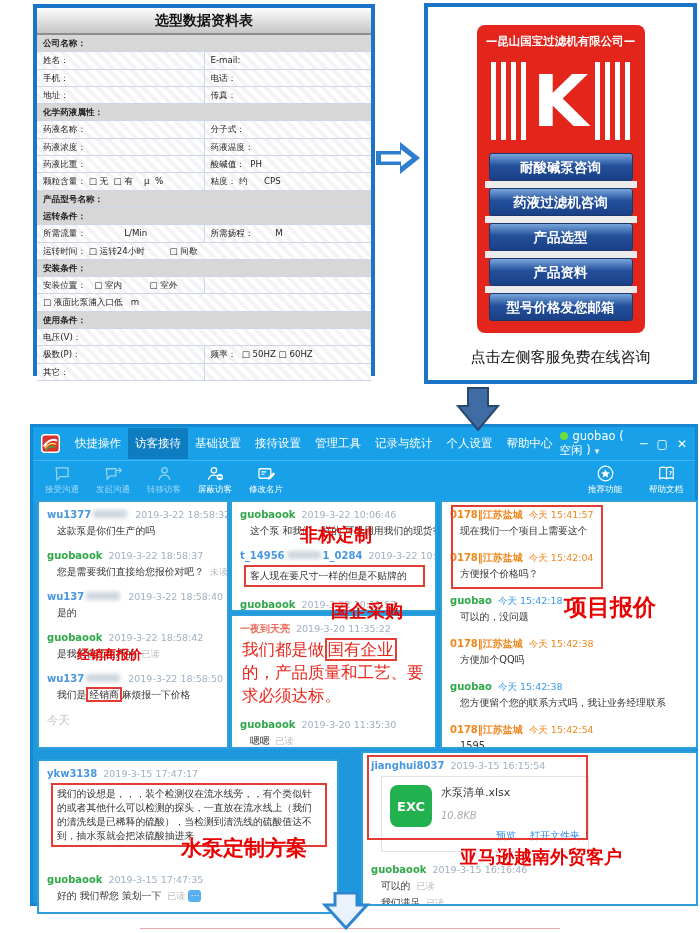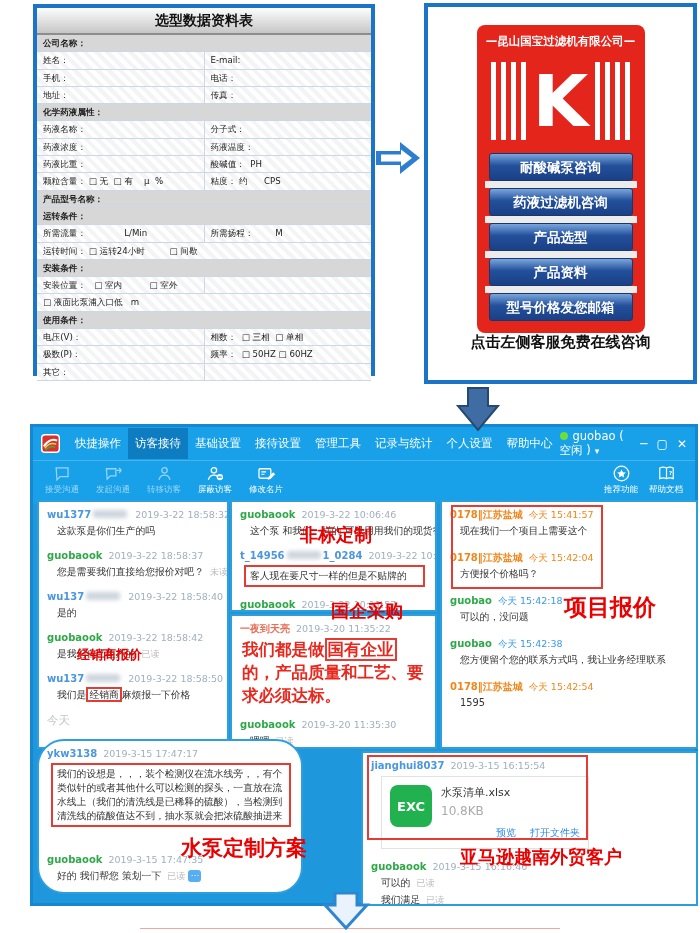--- a/index.html
+++ b/index.html
@@ -31,21 +31,21 @@
     padding:9px 7px 12px;box-sizing:border-box;}
   .promo-head{color:#fff;font-size:11.5px;font-weight:bold;text-align:center;white-space:nowrap;}
   .promo-logo{display:flex;justify-content:center;align-items:center;height:92px;margin:6px 0 6px;}
   .bars{display:flex;gap:5px;}
   .bar{width:5px;height:78px;background:#fff;}
   .k-letter{font-size:72px;font-weight:900;color:#fff;line-height:78px;margin:0 7px;}
   .strip{height:7px;background:#ececec;margin:0 1px;}
   .promo-btn{display:block;margin:0 5px;height:26px;line-height:26px;color:#fff;text-align:center;
     font-size:13.5px;font-weight:bold;border-radius:3px;border:1px solid #16386f;
     background:linear-gradient(#7aa6dc,#23509b 45%,#1a4086);cursor:pointer;}
-  .promo-caption{text-align:center;font-weight:bold;font-size:15px;color:#111;}
+  .promo-caption{text-align:center;font-weight:normal;font-size:15px;color:#111;margin-top:15px;}
 
   
   .chat-window{position:absolute;left:30px;top:424px;width:668px;height:482px;
     box-sizing:border-box;border:3px solid #1787cf;background:#1f97dc;}
   .titlebar{height:33px;background:#18a1e9;display:flex;align-items:center;padding:0 8px;}
   .app-logo{width:19px;height:19px;margin-right:8px;flex:0 0 auto;}
   .menu-item{color:#fff;font-size:11.5px;padding:8px 7px;white-space:nowrap;cursor:pointer;}
   .menu-item.active{background:#0d7cc1;}
   .tb-right{margin-left:auto;display:flex;align-items:center;color:#fff;font-size:11.5px;}
   .status-dot{width:8px;height:8px;border-radius:50%;background:#6ddd3a;display:inline-block;margin-right:5px;}
@@ -65,38 +65,38 @@
   .msg{margin-bottom:11px;}
   .msg-head{font-size:10px;line-height:13px;white-space:nowrap;}
   .author{font-weight:bold;}
   .author.blue{color:#4a97e0;}  .author.green{color:#2fa848;}
   .author.orange{color:#f0861c;text-align:right;} .author.orangered{color:#e8705a;}
   .time{color:#9fb0c0;margin-left:6px;font-size:9.5px;font-weight:normal;}
   .time.orange{color:#f0861c;} .time.blue{color:#3a9ae8;}
   .msg-body{font-size:9.8px;color:#333;line-height:14px;padding-left:10px;margin-top:3px;}
   .msg-body.nowrap{white-space:nowrap;}
   .msg-body.boxed{border:2px solid #e43b35;padding:2px 4px;margin-left:4px;margin-right:2px;}
-  .msg-body.bigred{color:#e8281e;font-size:16.5px;line-height:23px;font-weight:bold;padding-left:2px;}
+  .msg-body.bigred{color:#e8281e;font-size:16.5px;line-height:23px;font-weight:normal;padding-left:2px;}
   .wordbox{border:2px solid #e43b35;padding:0 1px;}
   .status{color:#bcbcbc;margin-left:6px;font-size:9px;}
   .emoji-chip{display:inline-block;width:13px;height:12px;background:#57aef0;border-radius:3px;
     color:#fff;font-size:8px;line-height:12px;text-align:center;margin-left:3px;vertical-align:middle;}
   .blur-redact{display:inline-block;width:34px;height:8px;background:#cdd5dd;border-radius:2px;
     filter:blur(2px);margin:0 2px;}
   .divider{color:#c0c6cc;font-size:11.5px;margin-top:2px;}
   #p-bottom-left .msg:nth-child(2){margin-top:26px;}
   #p-bottom-right .msg:nth-child(2){margin-top:10px;}
 
   .file-card{width:208px;border:1px solid #e2e2e2;background:#fff;padding:8px;display:flex;
     gap:9px;margin:4px 0 0 10px;box-sizing:border-box;cursor:pointer;}
   .file-badge{width:42px;height:42px;background:#21b14e;border-radius:8px;color:#fff;
     font-weight:bold;font-size:13px;display:flex;align-items:center;justify-content:center;flex:0 0 auto;}
   .file-info{flex:1;}
   .file-name{font-size:11px;color:#333;}
-  .file-size{font-size:12px;color:#aaa;margin-top:4px;}
+  .file-size{font-size:10px;color:#aaa;margin-top:10px;font-style:italic;}
   .file-actions{font-size:10px;color:#2d8cf0;margin-top:8px;display:flex;gap:14px;justify-content:flex-end;}
   .file-actions span{cursor:pointer;}
 
   
   .ann-label{position:absolute;color:#e90000;font-weight:bold;z-index:60;white-space:nowrap;}
   .ann-box{position:absolute;border:2px solid #e43b35;z-index:55;}
 </style>
 </head>
 <body>
 
@@ -158,21 +158,20 @@
         <div class="f-cell right"></div>
       </div>
       <div class="f-row pair">
         <div class="f-cell right">□ 液面比泵浦入口低   m</div>
       </div>
       <div class="f-row section">
         <div class="f-cell">使用条件：</div>
       </div>
       <div class="f-row pair">
         <div class="f-cell left">电压(V)：</div>
-        <div class="f-cell right">相数：  □ 三相  □ 单相</div>
       </div>
       <div class="f-row pair">
         <div class="f-cell left">极数(P)：</div>
         <div class="f-cell right">频率：  □ 50HZ □ 60HZ</div>
       </div>
       <div class="f-row pair">
         <div class="f-cell left">其它：</div>
         <div class="f-cell right"></div>
       </div>
     </div>
@@ -294,21 +293,21 @@
             <svg viewBox="0 0 24 24">
               <rect x="2.5" y="6" width="15" height="12" rx="1.5" fill="none" stroke="#fff" stroke-width="1.6"></rect>
               <path d="M5.5 10h6M5.5 13h4" stroke="#fff" stroke-width="1.4"></path>
               <path d="M14.5 16.5l6-6 2.5 2.5-6 6-3.5 1z" fill="#fff"></path>
             </svg>
           </span>
           <span class="tool-label">修改名片</span>
         </div>
       </div>
     <div class="tool-spacer"></div>
-    <div id="tools-right" style="display:flex;gap:11px">
+    <div id="tools-right" style="display:flex;gap:27px">
         <div class="tool">
           <span>
             <svg viewBox="0 0 24 24">
               <circle cx="12" cy="12" r="9.2" fill="none" stroke="#fff" stroke-width="1.6"></circle>
               <polygon points="12,6.8 13.7,10.3 17.5,10.8 14.7,13.4 15.4,17.1 12,15.3 8.6,17.1 9.3,13.4 6.5,10.8 10.3,10.3" fill="#fff"></polygon>
             </svg>
           </span>
           <span class="tool-label">推荐功能</span>
         </div>
         <div class="tool">
@@ -377,29 +376,33 @@
       </div>
       <div class="msg" style="margin-bottom: 13px;">
         <div class="msg-head"><span class="author orange">0178‖江苏盐城</span><span class="time orange">今天 15:42:04</span></div>
         <div class="msg-body">方便报个价格吗？</div>
       </div>
       <div class="msg" style="margin-bottom: 13px;">
         <div class="msg-head"><span class="author green">guobao</span><span class="time blue">今天 15:42:18</span></div>
         <div class="msg-body">可以的，没问题</div>
       </div>
       <div class="msg" style="margin-bottom: 13px;">
+        <div class="msg-head"><span class="author orange">0178‖江苏盐城</span><span class="time orange">今天 15:42:38</span></div>
+        <div class="msg-body">方便加个QQ吗</div>
+      </div>
+      <div class="msg" style="margin-bottom: 13px;">
         <div class="msg-head"><span class="author green">guobao</span><span class="time blue">今天 15:42:38</span></div>
         <div class="msg-body nowrap">您方便留个您的联系方式吗，我让业务经理联系</div>
       </div>
       <div class="msg" style="margin-bottom: 13px;">
         <div class="msg-head"><span class="author orange">0178‖江苏盐城</span><span class="time orange">今天 15:42:54</span></div>
         <div class="msg-body">1595</div>
       </div>
     </div>
-    <div class="panel" id="p-bottom-left" style="left: 4px; top: 312px; width: 266px; height: 155px; border-radius: 27px;">
+    <div class="panel" id="p-bottom-left" style="left: 4px; top: 332px; width: 302px; height: 155px;">
       <div class="msg">
         <div class="msg-head"><span class="author blue">ykw3138</span><span class="time ">2019-3-15 17:47:17</span></div>
         <div class="msg-body boxed">我们的设想是，，，装个检测仪在流水线旁，，有个类似针的或者其他什么可以检测的探头，一直放在流水线上（我们的清洗线是已稀释的硫酸），当检测到清洗线的硫酸值达不到，抽水泵就会把浓硫酸抽进来</div>
       </div>
       <div class="msg">
         <div class="msg-head"><span class="author green">guobaook</span><span class="time ">2019-3-15 17:47:35</span></div>
         <div class="msg-body">好的 我们帮您 策划一下<span class="status">已读</span><span class="emoji-chip">⋯</span></div>
       </div>
     </div>
     <div class="panel" id="p-bottom-right" style="left: 328px; top: 324px; width: 337px; height: 155px;">

